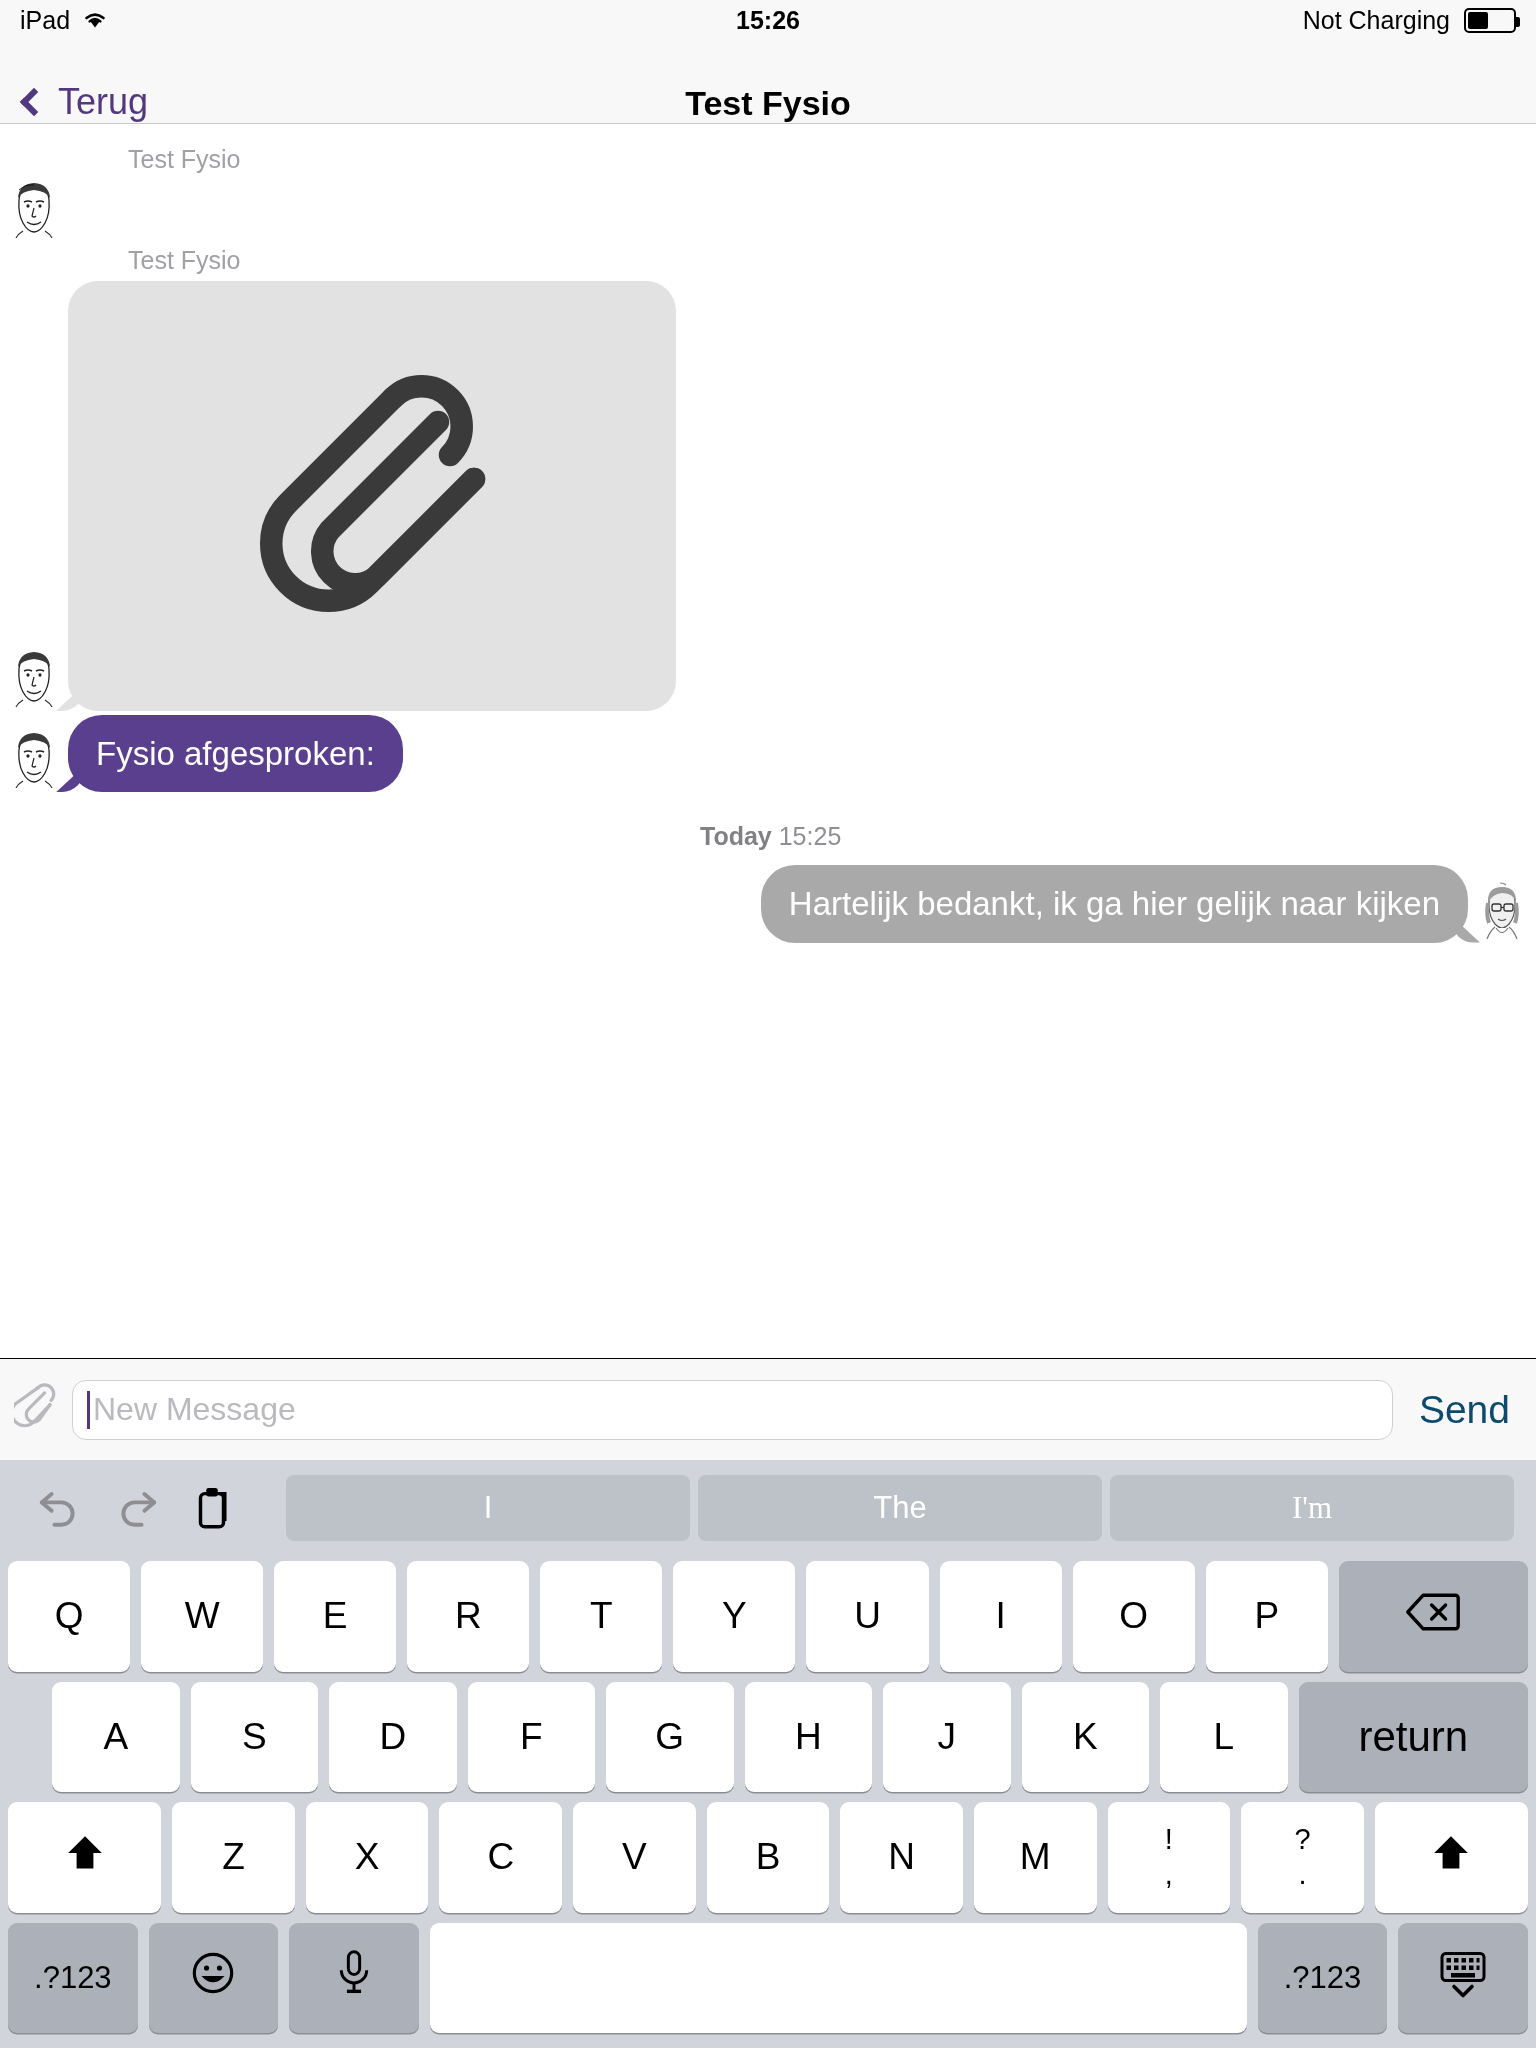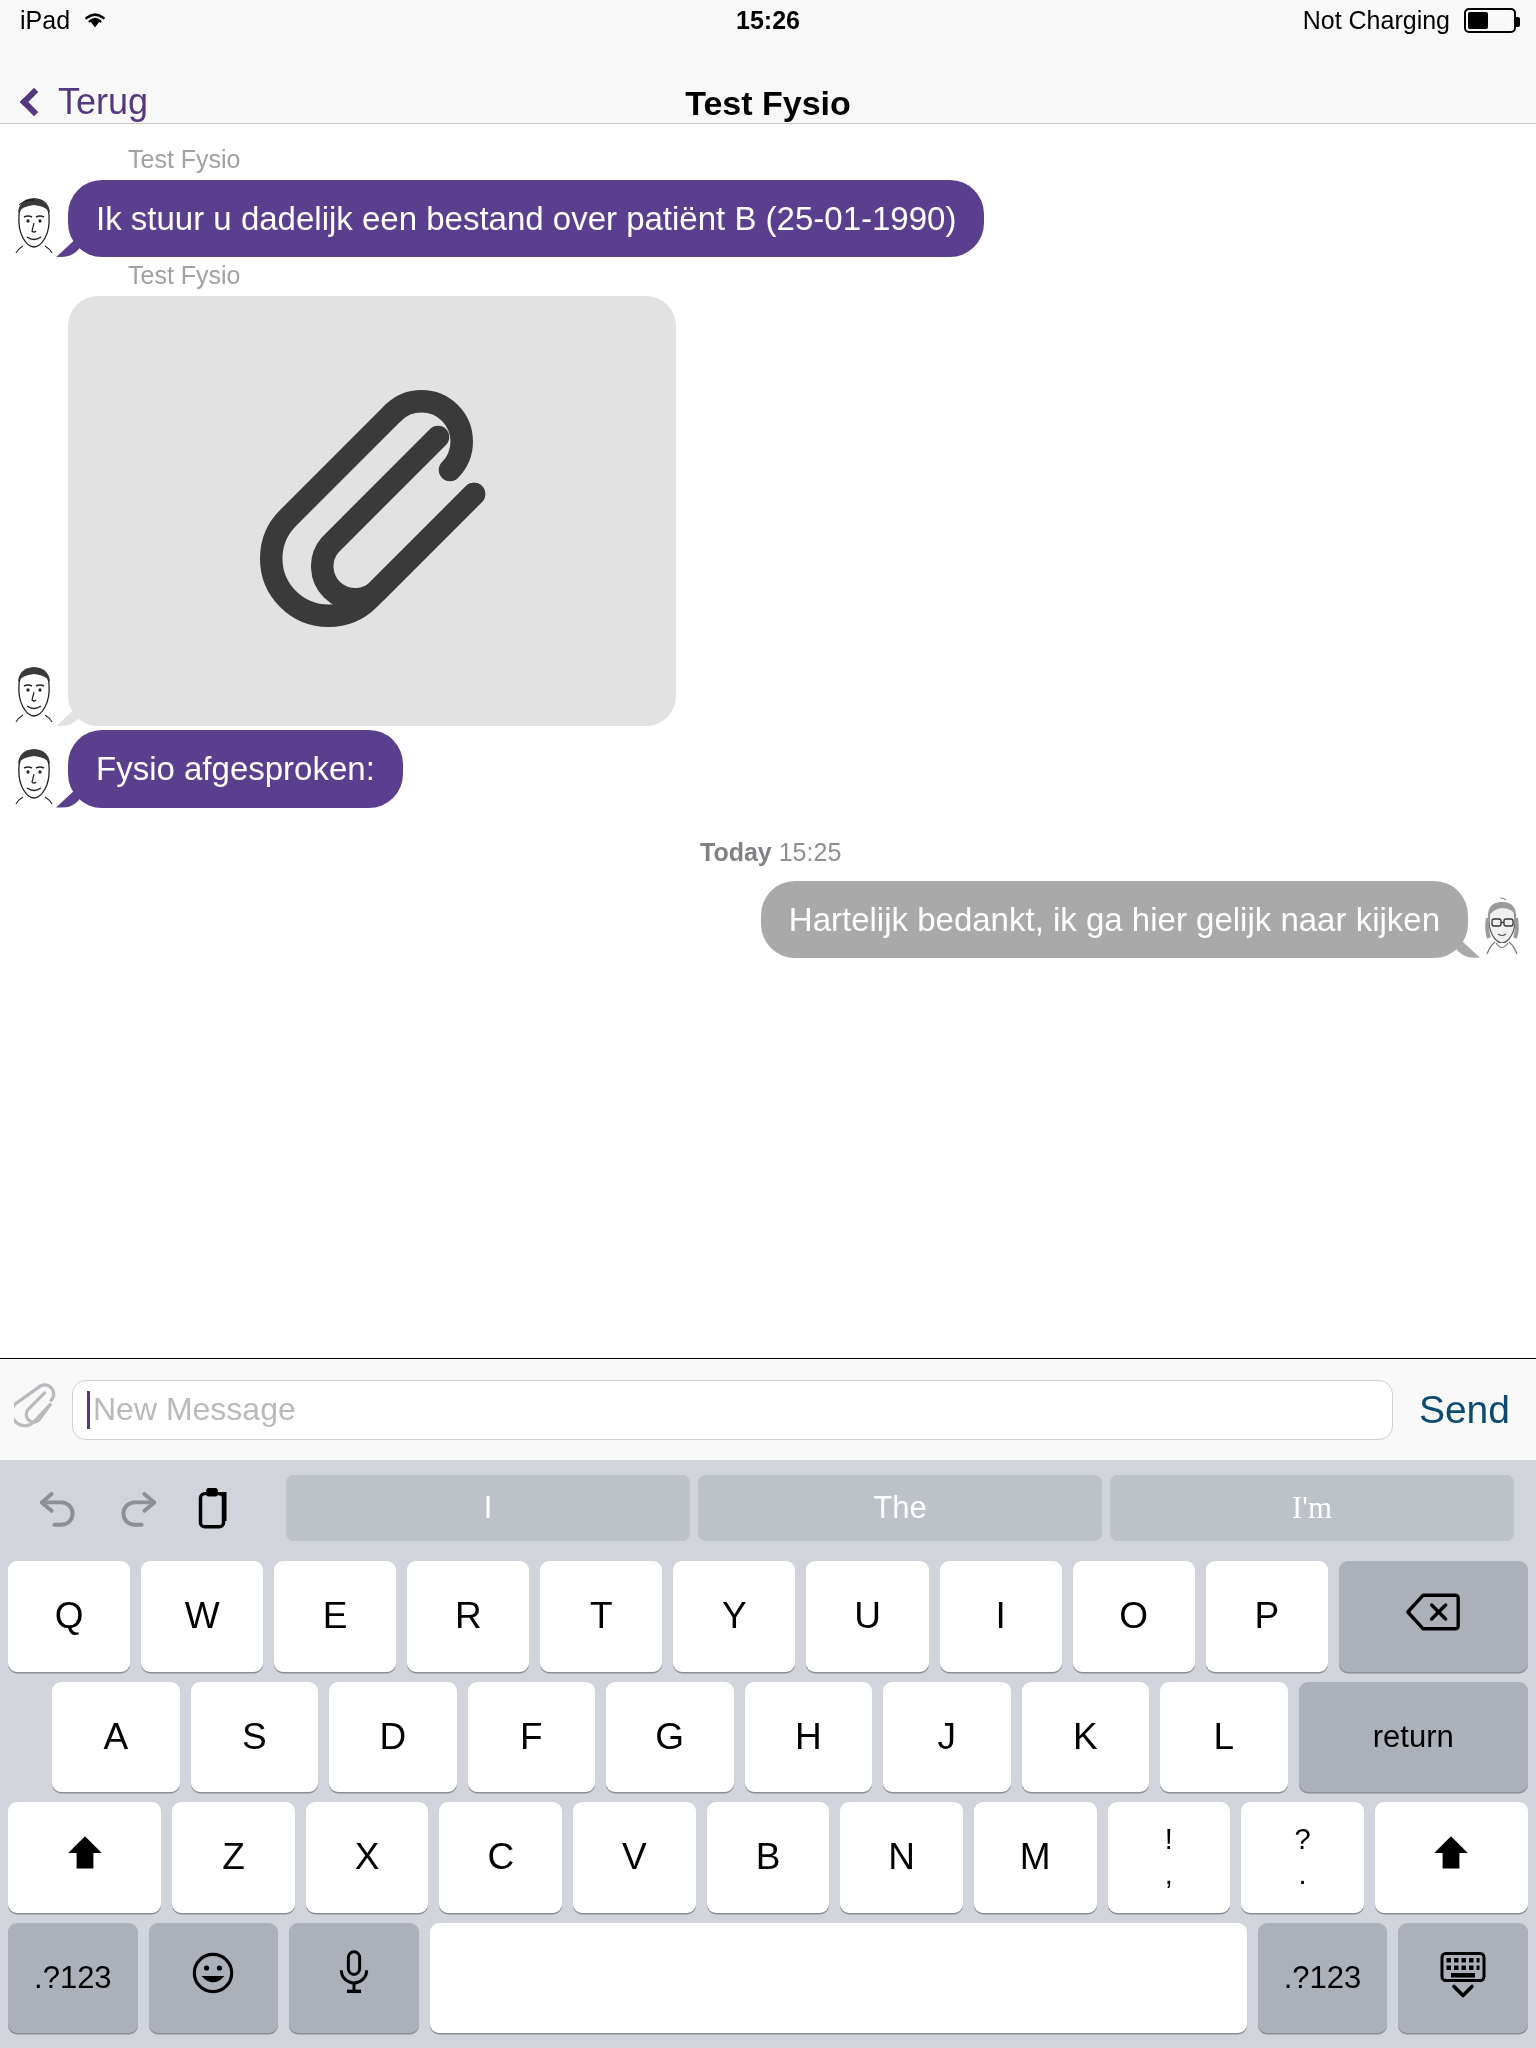--- a/index.html
+++ b/index.html
@@ -243,21 +243,21 @@
     display: flex; align-items: center; justify-content: center;
     font-size: 37px; color: #000;
     cursor: pointer;
     user-select: none;
   }
   .key.mod {
     background: #abb0b9;
     box-shadow: 0 1.5px 0 #8b8d94;
   }
   .key.wide-1-5 { flex: 1.55 1 0; }
-  .key.return { flex: 1.8 1 0; font-size: 31px; }
+  .key.return { flex: 1.8 1 0; font-size: 42px; }
   .key.space { flex: 6.3 1 0; }
   .key.shift { flex: 1.25 1 0; }
   .row-2 { padding-left: 44px; padding-right: 0px; }
   .key.dual {
     flex-direction: column;
     line-height: 1;
     font-size: 28px;
     gap: 6px;
     padding: 6px 0;
   }
@@ -309,21 +309,20 @@
           <path d="M16 22 Q20 20 24 22" stroke="#222" stroke-width="1.5"></path>
           <path d="M28 22 Q32 20 36 22" stroke="#222" stroke-width="1.5"></path>
           <ellipse cx="20" cy="26" rx="1.6" ry="1.8" fill="#222" stroke="none"></ellipse>
           <ellipse cx="32" cy="26" rx="1.6" ry="1.8" fill="#222" stroke="none"></ellipse>
           <path d="M26 28 L24 36 Q26 38 28 36" stroke="#222" stroke-width="1.2"></path>
           <path d="M19 42 Q26 47 33 42" stroke="#222" stroke-width="1.4"></path>
           <path d="M15 51 Q10 54 8 58 M37 51 Q42 54 44 58" stroke="#222" stroke-width="1.1"></path>
         </g>
       </svg>
     </span>
-    <div class="bubble incoming">Ik stuur u dadelijk een bestand over patiënt B (25-01-1990)</div>
   </div>
 
   <div class="sender-name">Test Fysio</div>
   <div class="msg-row">
     <span class="avatar">
       <svg viewBox="0 0 52 58" width="52" height="58">
         <g fill="none" stroke="#222" stroke-width="1.3">
           <path d="M11 20 Q12 6 26 5 Q40 6 41 20 Q42 34 37 43 Q32 52 26 52 Q20 52 15 43 Q10 34 11 20Z" fill="#fff"></path>
           <path d="M10 18 Q11 4 26 3 Q41 4 42 18 Q38 11 26 10 Q14 11 10 18Z" fill="#3a3a3a" stroke="none"></path>
           <path d="M16 22 Q20 20 24 22" stroke="#222" stroke-width="1.5"></path>

